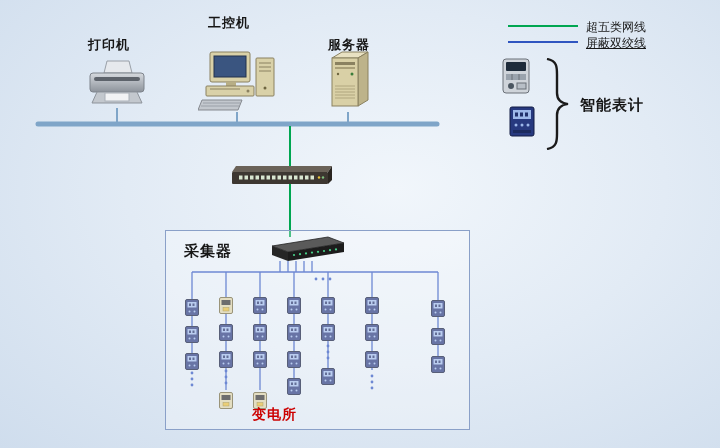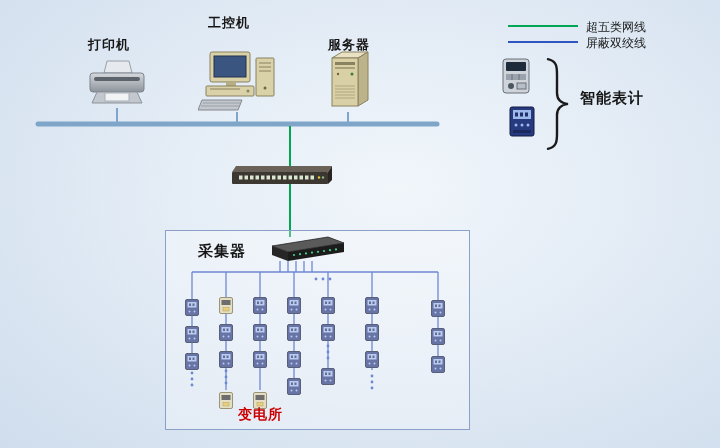--- a/index.html
+++ b/index.html
@@ -251,19 +251,19 @@
     <svg width="28" height="92" viewBox="0 0 28 100" preserveAspectRatio="none">
       <path d="M3,1 C13,3 13,10 13,18 L13,38 C13,46 17,49 24,50 C17,51 13,54 13,62 L13,82 C13,90 13,97 3,99" stroke="#1a1a1a" stroke-width="2.4" fill="none"></path>
     </svg>
   </div>
 
   <div class="label center" style="left:88px;top:36px;width:60px;">打印机</div>
   <div class="label center" style="left:208px;top:14px;width:60px;">工控机</div>
   <div class="label center" style="left:328px;top:36px;width:60px;">服务器</div>
 
   <div class="label small" style="left:586px;top:19px;font-family:Liberation Mono, monospace;">超五类网线</div>
-  <div class="label small" style="left:586px;top:35px;">屏蔽双绞线</div>
-  <div class="label bold" style="left:580px;top:89px;">智能表计</div>
-
-  <div class="label bold" style="left:198px;top:242px;">采集器</div>
-  <div class="label center substation-label" style="left:238px;top:406px;width:60px;">变电所</div>
+  <div class="label small" style="left:586px;top:35px;text-decoration:underline;">屏蔽双绞线</div>
+  <div class="label bold" style="left:580px;top:96px;">智能表计</div>
+
+  <div class="label bold" style="left:184px;top:242px;">采集器</div>
+  <div class="label center substation-label" style="left:252px;top:406px;width:60px;">变电所</div>
 
 </div>
 
 </body></html>

